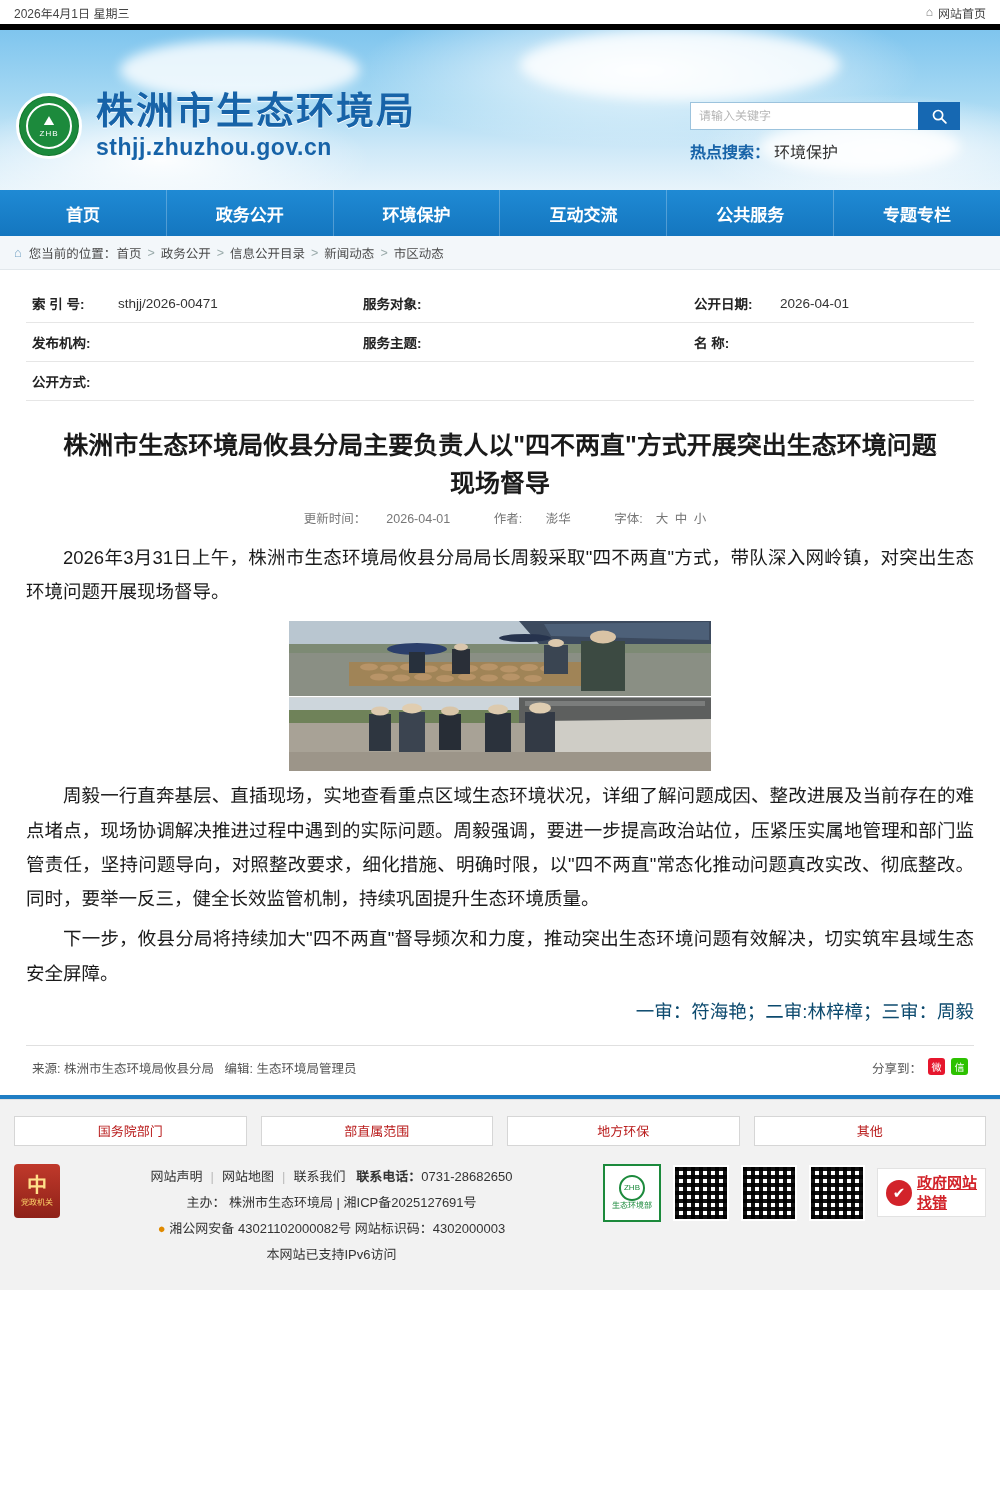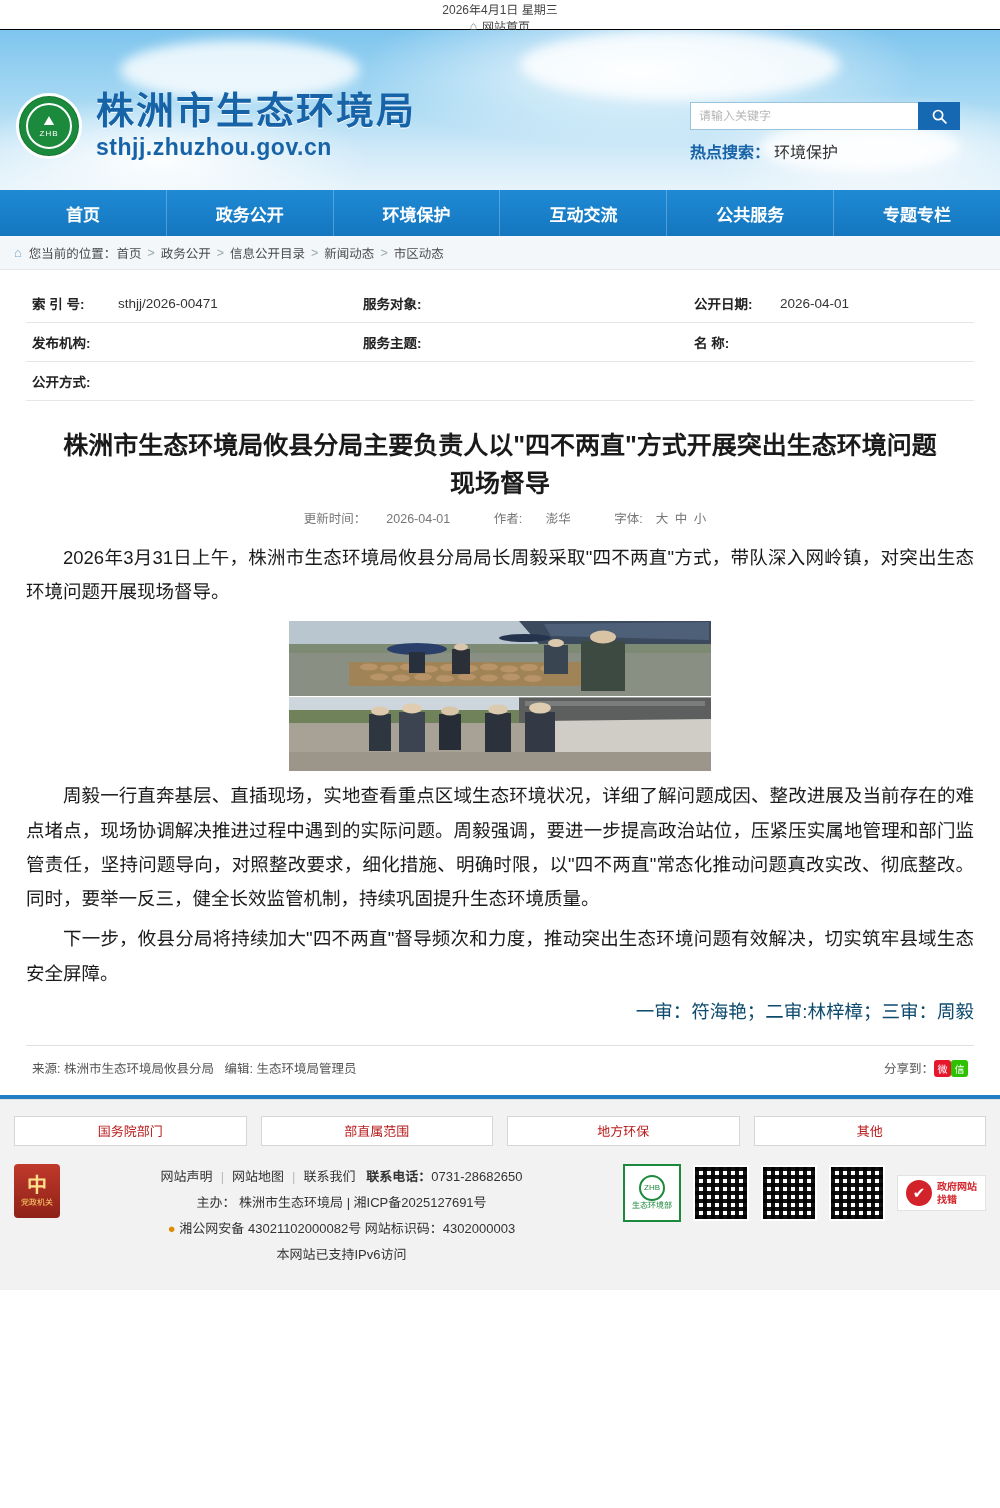--- a/index.html
+++ b/index.html
@@ -11,29 +11,28 @@
   }
   .page {
     width: 1000px;
     margin: 0 auto;
     position: relative;
   }
 
   
   .topbar {
     height: 30px;
-    border-bottom: 1px solid #000000;
+    border-bottom: 6px solid #000000;
     display: flex;
     align-items: center;
     justify-content: space-between;
     padding: 0 14px;
     font-size: 12px;
     color: #444;
     background: #fff;
-    flex-direction: column;
   }
   .topbar .right { display: flex; align-items: center; gap: 5px; }
   .home-ico { font-size: 12px; color: #7a7a7a; }
 
   
   .banner {
     position: relative;
     height: 160px;
     background:
       radial-gradient(ellipse 300px 90px at 160px 130px, rgba(255,255,255,.95), rgba(255,255,255,0) 70%),
@@ -215,21 +214,21 @@
   .srcbar {
     margin-top: 22px;
     border-top: 1px solid #e0e0e0;
     padding: 12px 6px 14px;
     display: flex;
     align-items: center;
     justify-content: space-between;
     font-size: 12.5px;
     color: #555;
   }
-  .srcbar .share { display:flex; align-items:flex-end; }
+  .srcbar .share { display:flex; align-items:flex-start; gap:6px;}
   .sh {
     width: 17px; height: 17px; border-radius: 3px;
     display:inline-block;
   }
   .sh.sina { background:#e6162d; position:relative;}
   .sh.wx { background:#2dc100; }
   .sh-i { color:#fff; font-size:10px; display:flex;align-items:center;justify-content:center;height:100%;}
 
   .blue-sep { height: 4px; background: #1f7ec4; margin-top: 4px; }
 
@@ -306,21 +305,21 @@
   .gov-badge {
     display:flex; align-items:center; gap:5px;
     background:#fff; border:1px solid #e2e2e2; padding:4px 8px;
   }
   .gov-badge .mark {
     width:26px;height:26px;border-radius:50%;
     background:#d2232a; color:#fff;
     display:flex;align-items:center;justify-content:center;
     font-size:15px;
   }
-  .gov-badge .txt { font-size:10px; line-height:1.3; color:#d2232a; font-weight:bold;}
+  .gov-badge .txt { font-size:15px; line-height:1.3; color:#d2232a; font-weight:bold;text-decoration:underline;}
   .gov-badge .txt .l1 { color:#d2232a; }
 </style>
 </head>
 <body>
 
 <div class="page">
 
   <div class="topbar">
     <div>2026年4月1日 星期三</div>
     <div class="right">

